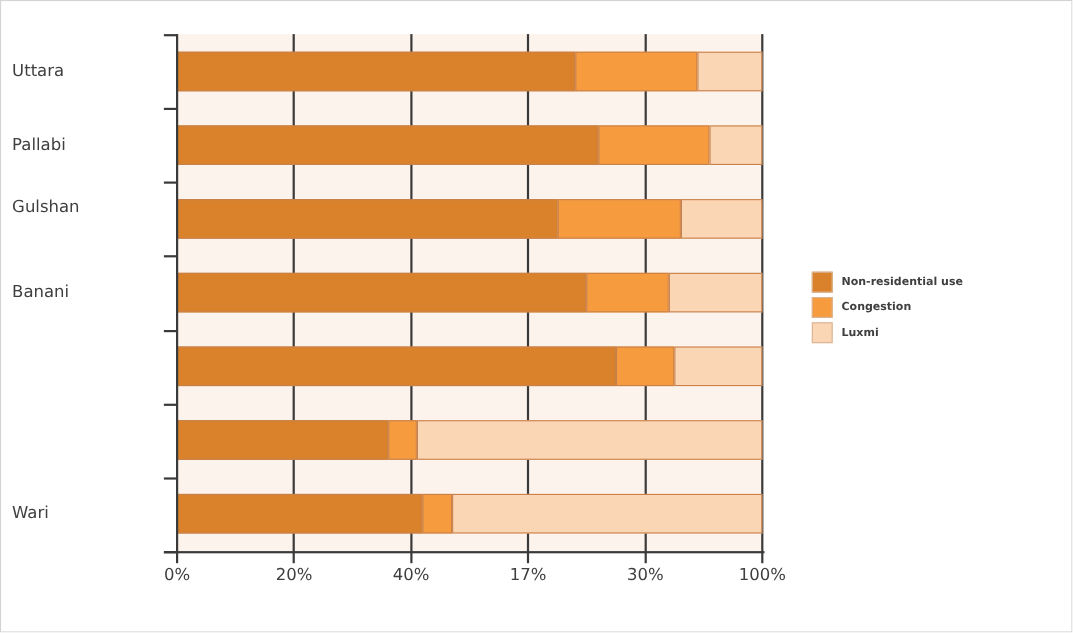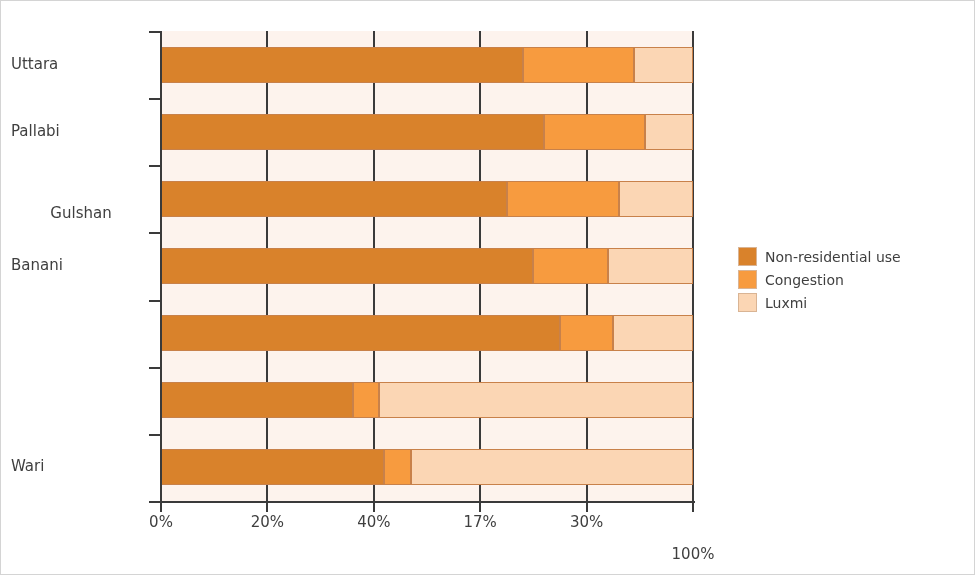--- a/index.html
+++ b/index.html
@@ -121,23 +121,24 @@
   }
   .legend-swatch {
     width: 19px;
     height: 19px;
     margin-right: 8px;
     box-sizing: border-box;
     border: 1px solid #d9b494;
     flex: 0 0 auto;
   }
   .legend-text {
-    font-size: 14px;
+    font-size: 10px;
     color: #3f3f3f;
     white-space: nowrap;
+    font-weight: bold;
   }
 </style>
 </head>
 <body>
 
 <div id="chart-frame">
 
   <div id="plot-area">
     <div id="gridlines">
         <div class="gridline" style="left: 105.4px;"></div>
@@ -202,31 +203,31 @@
       <div class="x-tick" style="left: 265.4px;"></div>
       <div class="x-tick" style="left: 371.8px;"></div>
       <div class="x-tick" style="left: 478.2px;"></div>
       <div class="x-tick" style="left: 584.6px;"></div>
       <div class="x-tick" style="left: 691px;"></div>
     </div>
 
   <div id="cat-labels">
       <div class="cat-label" style="top: 23.5714px;">Uttara</div>
       <div class="cat-label" style="top: 90.7143px;">Pallabi</div>
-      <div class="cat-label" style="top: 173px; text-align: center;">Gulshan</div>
+      <div class="cat-label" style="top: 148px;">Gulshan</div>
       <div class="cat-label" style="top: 225px;">Banani</div>
       <div class="cat-label" style="top: 426.429px;">Wari</div>
     </div>
   <div id="x-labels">
       <div class="x-label" style="left: 160px;">0%</div>
       <div class="x-label" style="left: 266.4px;">20%</div>
       <div class="x-label" style="left: 372.8px;">40%</div>
       <div class="x-label" style="left: 479.2px;">17%</div>
       <div class="x-label" style="left: 585.6px;">30%</div>
-      <div class="x-label" style="left: 692px; margin-top: 32px;">100%</div>
+      <div class="x-label" style="left: 692px;">100%</div>
     </div>
 
   <div id="legend">
       <div class="legend-item">
         <span class="legend-swatch" style="background: rgb(217, 130, 43);"></span>
         <span class="legend-text">Non-residential use</span>
       </div>
       <div class="legend-item">
         <span class="legend-swatch" style="background: rgb(247, 155, 63);"></span>
         <span class="legend-text">Congestion</span>

